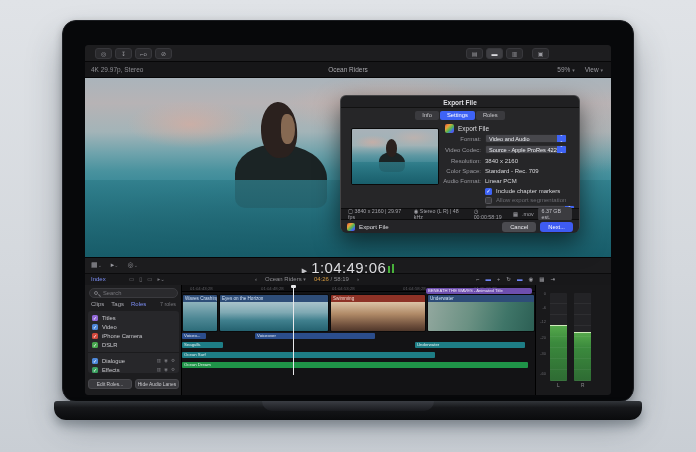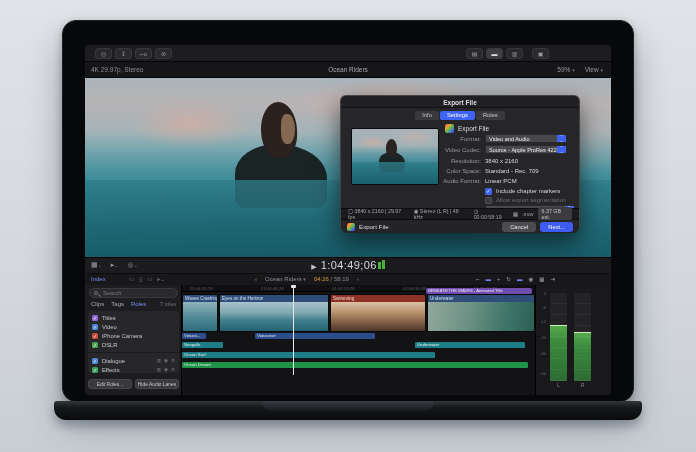--- a/index.html
+++ b/index.html
@@ -101,21 +101,21 @@
     border-radius:0 0 6px 6px;display:flex;align-items:center;padding:0 6px;gap:4px;}
   .ftr-label{font-size:6.2px;color:#dedee2;}
   .btn{height:10px;border-radius:3px;font-size:5.8px;line-height:10px;padding:0 8px;color:#e8e8ec;}
   .btn.gray{background:#4b4b50;margin-left:auto;}
   .btn.blue{background:#3e5bf2;color:#fff;}
 
   
   .transport{left:0;top:212px;width:526px;height:16px;background:#1c1c1e;border-top:1px solid #050506;}
   .tools-left{position:absolute;left:6px;top:3px;display:flex;gap:9px;color:#9a9aa0;font-size:7px;}
   .tc-center{position:absolute;left:0;right:0;top:1px;text-align:center;}
-  .timecode{font-size:11px;color:#dcdcdf;letter-spacing:.4px;}
+  .timecode{font-size:15px;color:#dcdcdf;letter-spacing:.4px;}
   .play-glyph{font-size:7px;color:#c4c4c8;margin-right:4px;}
   .meter-mini{display:inline-block;width:2.5px;background:#49b33c;vertical-align:baseline;margin-left:1.5px;}
 
   .row2{left:0;top:228px;width:526px;height:12px;background:#18181a;border-top:1px solid #0b0b0c;
     font-size:6px;color:#8d8d92;}
   .idx-label{position:absolute;left:6px;top:2px;color:#7c8ef5;}
   .row2-icons{position:absolute;left:44px;top:2px;display:flex;gap:5px;color:#77777c;font-size:5.5px;}
   .row2-center{position:absolute;left:170px;top:2px;display:flex;gap:8px;align-items:center;}
   .tc-elapsed{color:#d79b3f;} .tc-total{color:#8a8a8e;}
   .row2-right{position:absolute;right:56px;top:2px;display:flex;gap:6px;color:#9a9aa0;font-size:5.5px;}

